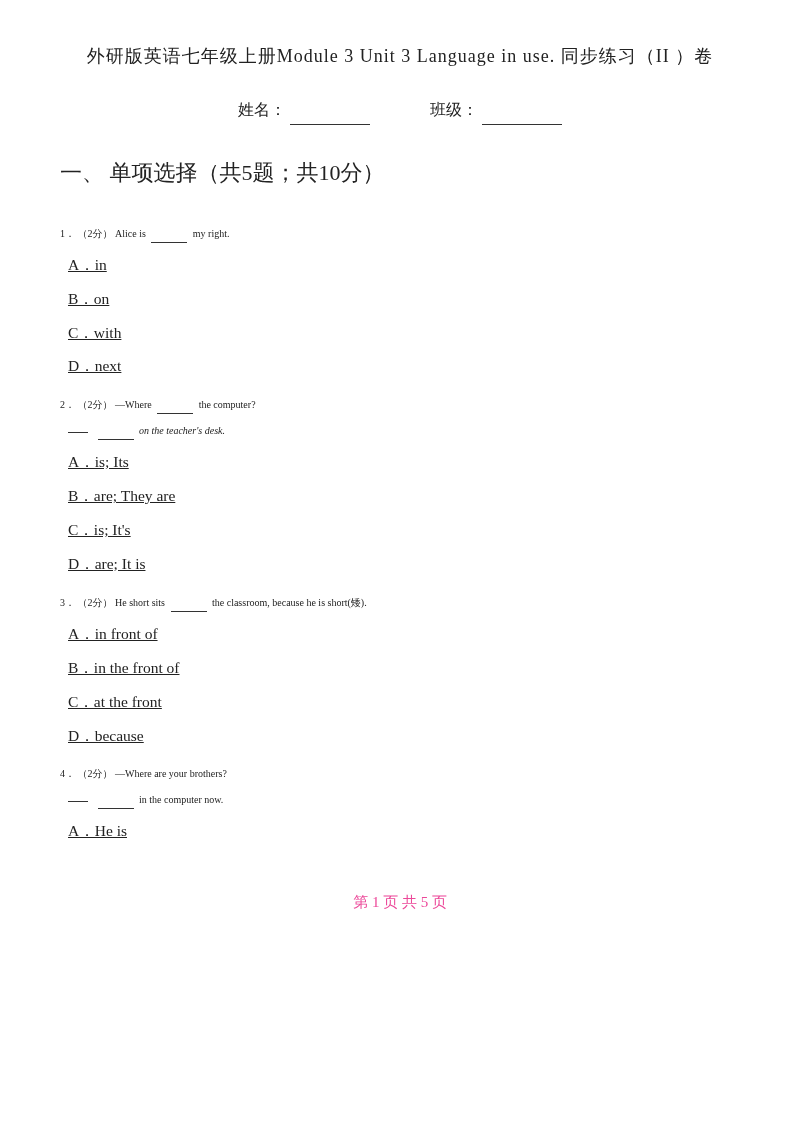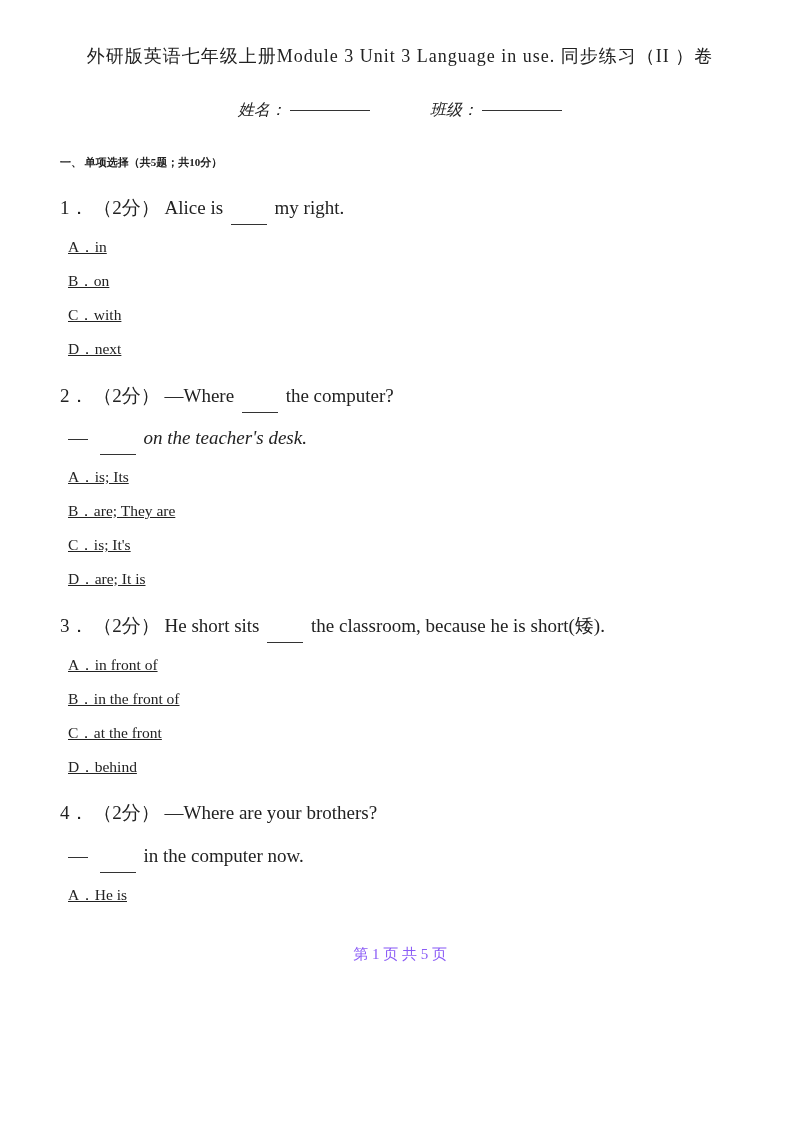--- a/index.html
+++ b/index.html
@@ -26,63 +26,62 @@
     }
     .student-info {
       display: flex;
       justify-content: center;
       gap: 60px;
       margin-bottom: 28px;
       font-size: 16px;
     }
     .student-info span {
       display: inline-flex;
-      align-items: center;
+      align-items: flex-end;
       gap: 4px;
-      font-style: italic;
     }
     .underline {
       display: inline-block;
       width: 80px;
       border-bottom: 1px solid #333;
       vertical-align: bottom;
     }
     .section-title {
-      font-size: 11px;
-      font-weight: bold;
-      margin-bottom: 18px;
+      font-size: 22px;
+      font-weight: normal;
+      margin-bottom: 32px;
     }
     .question-block {
       margin-bottom: 14px;
     }
     .question-stem {
       margin-bottom: 8px;
-      font-size: 19px;
+      font-size: 10px;
     }
     .option {
       margin-bottom: 6px;
       font-size: 15.5px;
       padding-left: 8px;
     }
     .option-group {
       margin-bottom: 16px;
       text-decoration: underline;
     }
     .blank {
       display: inline-block;
       width: 36px;
       border-bottom: 1px solid #333;
       vertical-align: bottom;
       margin: 0 3px;
     }
     .page-footer {
       text-align: center;
-      margin-top: 32px;
+      margin-top: 44px;
       font-size: 15px;
-      color: #8b5cf6;
+      color: #ec4899;
     }
     .dash {
       display: inline-block;
       width: 20px;
       border-bottom: 1px solid #333;
       vertical-align: middle;
       margin-right: 4px;
     }
   </style>
 </head>
@@ -145,21 +144,21 @@
     <span>3．</span>
     <span>（2分）</span>
     <span> He short sits</span>
     <span class="blank"></span>
     <span>the classroom, because he is short(矮).</span>
   </div>
   <div class="option-group">
     <div class="option">A．in front of</div>
     <div class="option">B．in the front of</div>
     <div class="option">C．at the front</div>
-    <div class="option">D．behind</div>
+    <div class="option">D．because</div>
   </div>
 </div>
 
 <div class="question-block">
   <div class="question-stem">
     <span>4．</span>
     <span>（2分）</span>
     <span> —Where are your brothers?</span>
   </div>
   <div class="question-stem" style="padding-left: 8px;">

